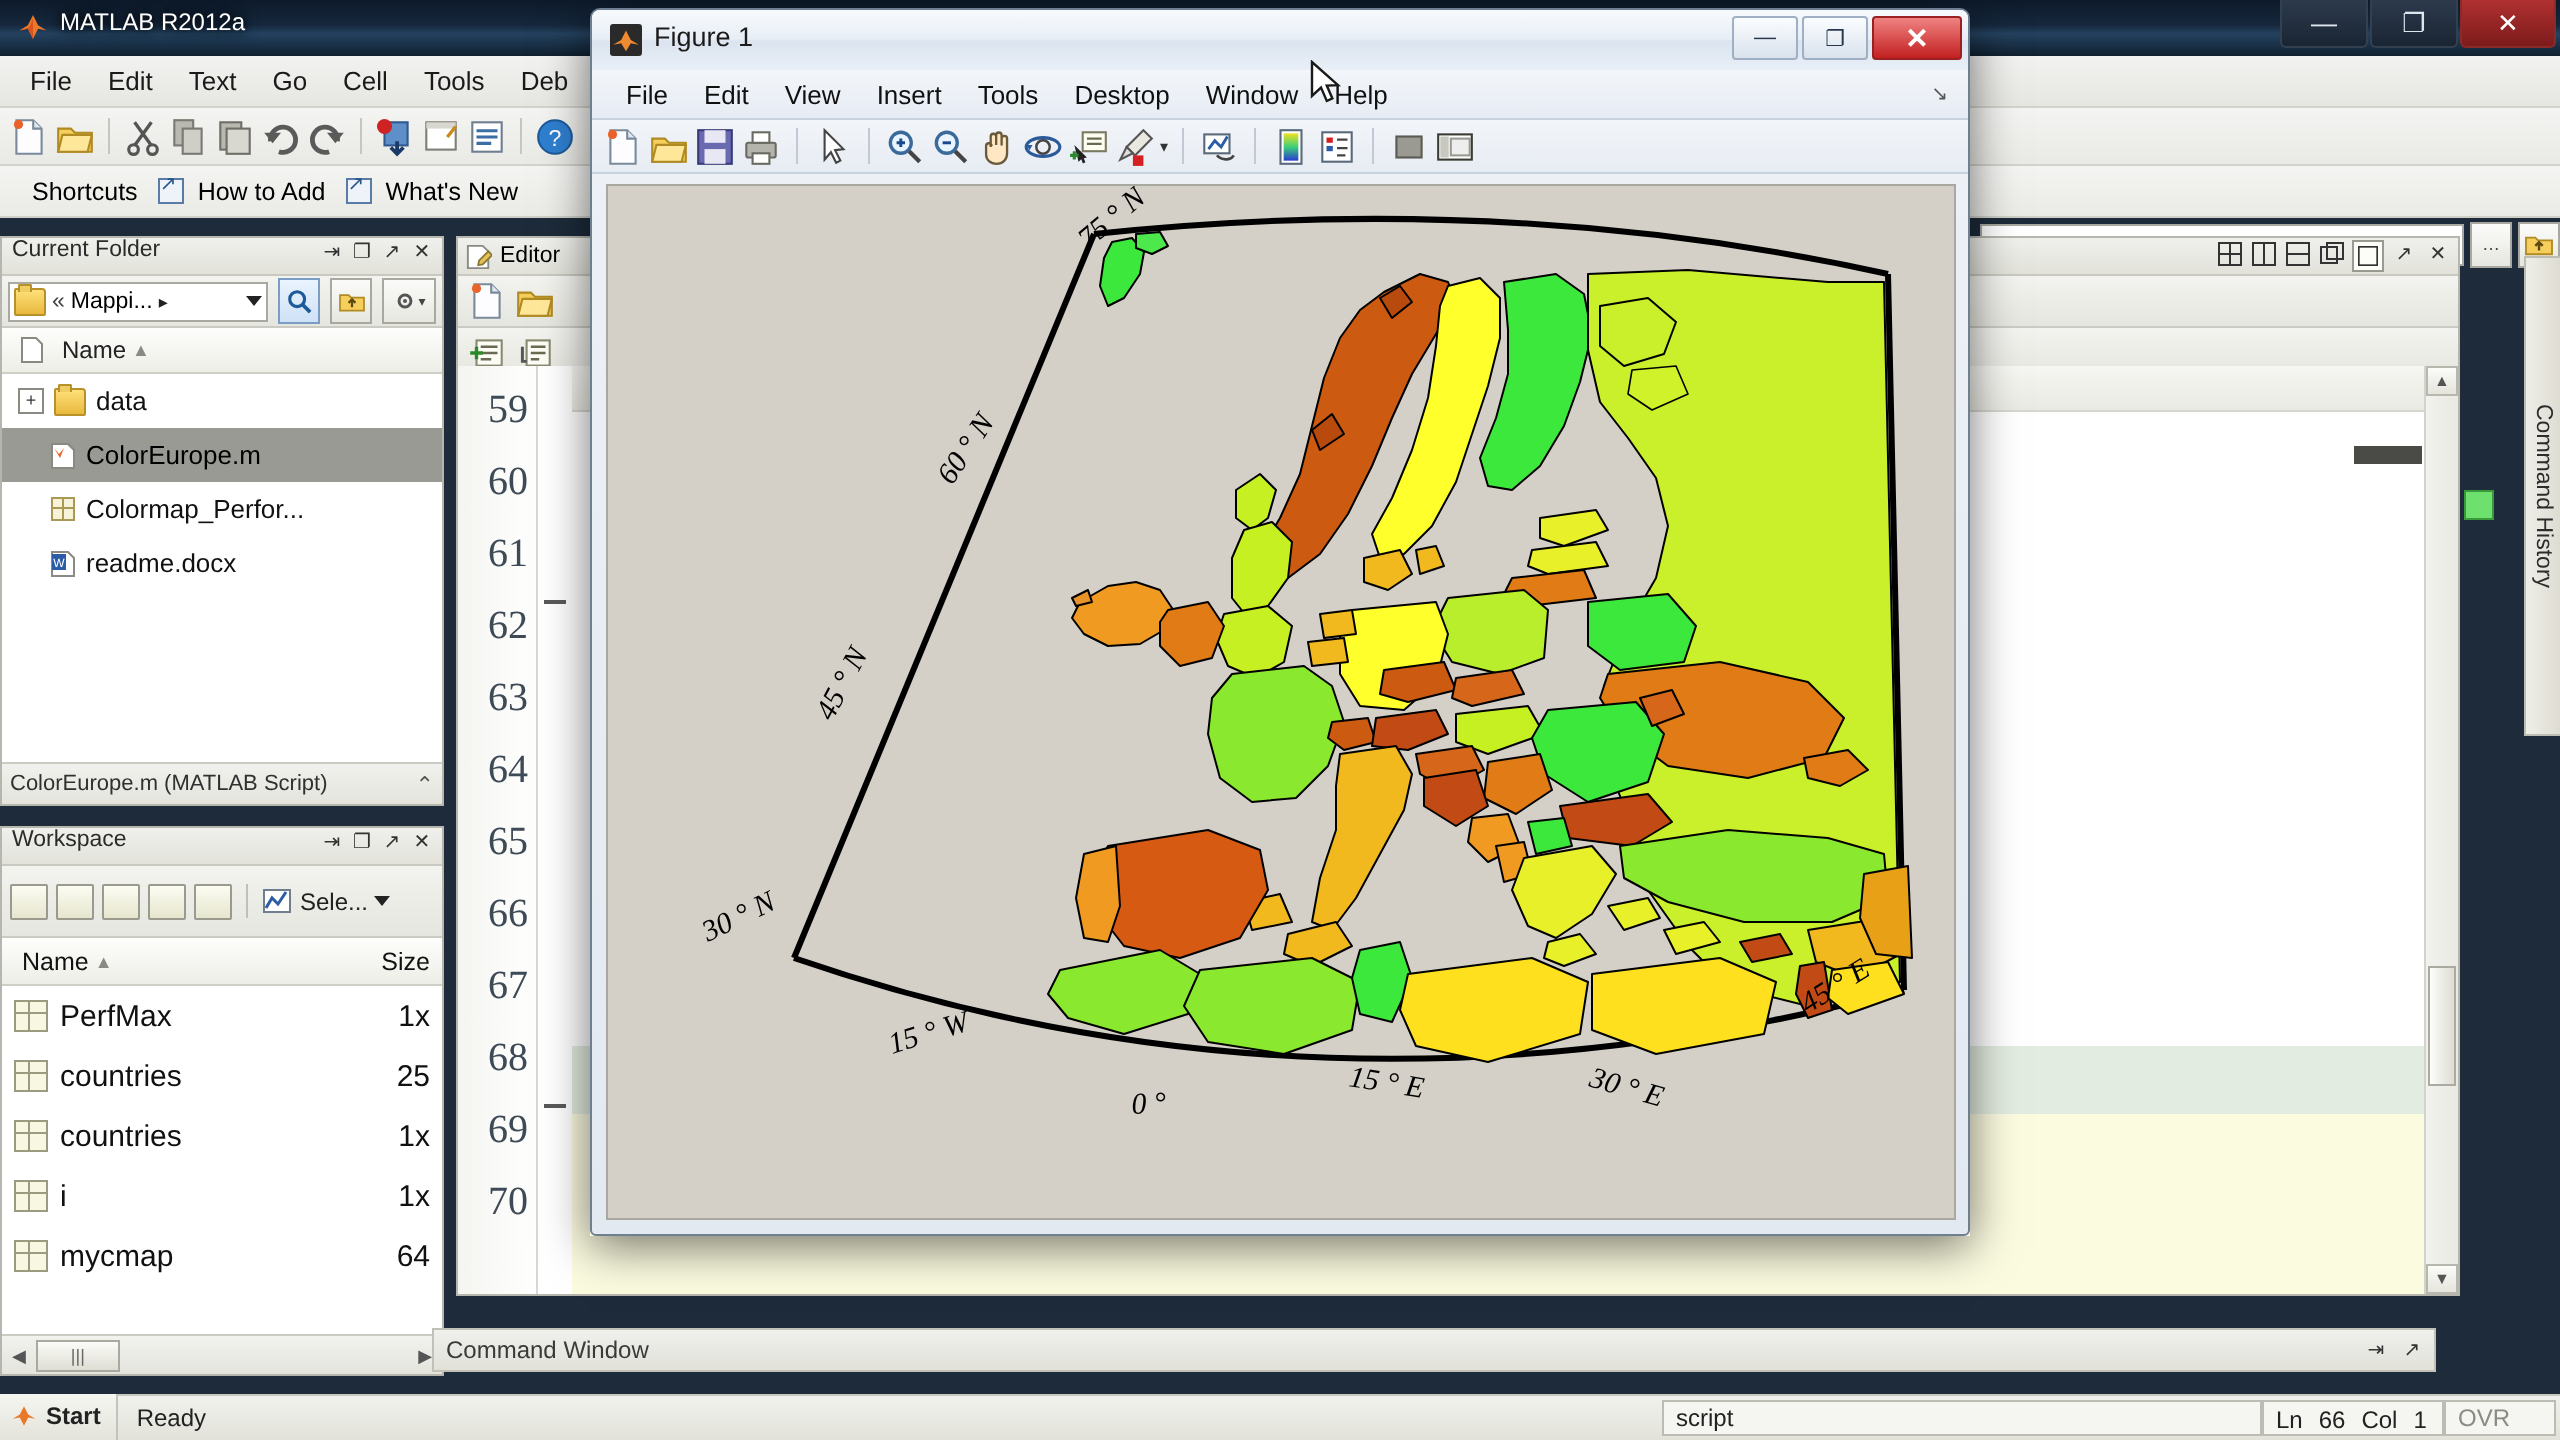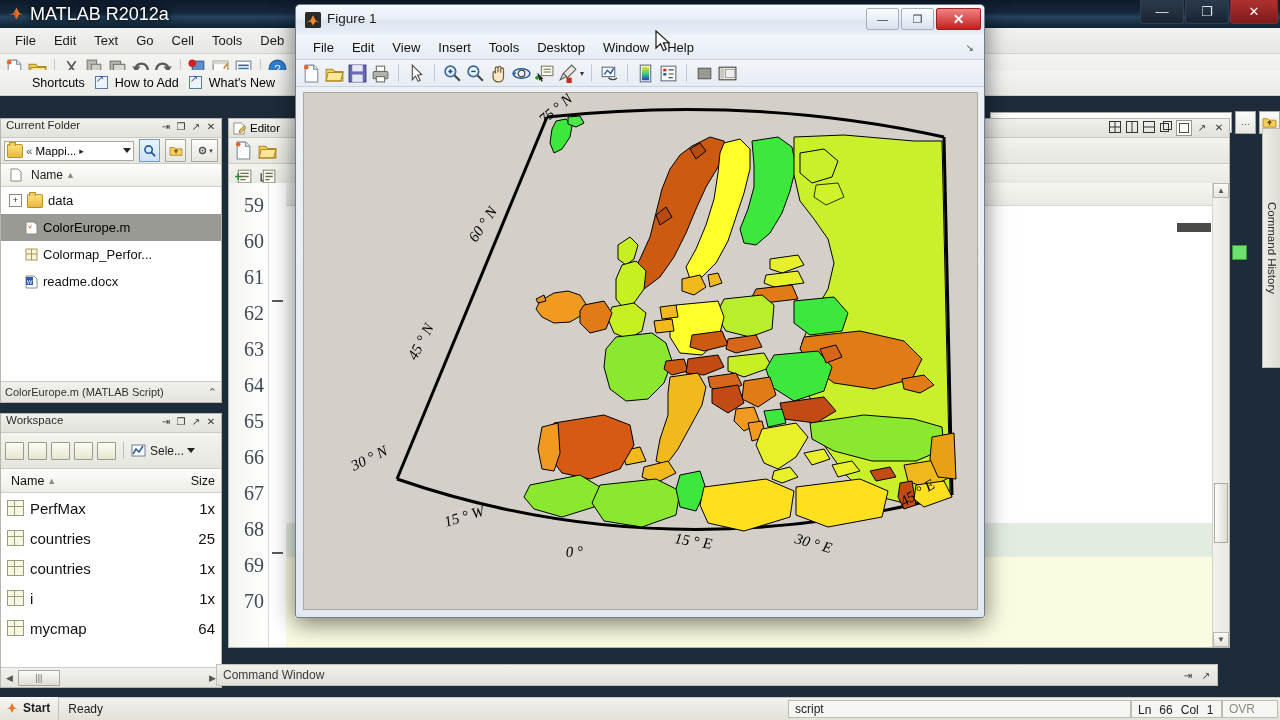--- a/index.html
+++ b/index.html
@@ -14,21 +14,21 @@
   }
   
   #matlab-window{position:absolute;left:0;top:0;width:1280px;height:720px;}
   .ml-titlebar{
     position:absolute;left:0;top:0;width:1280px;height:28px;
     background:linear-gradient(to bottom,#0d1a2a 0%,#16283d 45%,#24425f 60%,#102030 100%);
     border-bottom:1px solid #0a1420;
   }
   .ml-titlebar .tl-icon{position:absolute;left:8px;top:5px;width:17px;height:17px;}
   .ml-titlebar .tl-text{
-    position:absolute;left:30px;top:4px;color:#ffffff;font-size:18px;
+    position:absolute;left:30px;top:4px;color:#ffffff;font-size:12px;
     text-shadow:0 0 4px rgba(0,0,0,.9),0 0 8px rgba(0,0,0,.8);
   }
   .winbtns{position:absolute;right:2px;top:0;height:24px;display:flex;}
   .winbtn{
     width:42px;height:23px;margin-left:1px;
     background:linear-gradient(to bottom,#2c3a4c 0%,#1a2533 100%);
     border:1px solid #33404f;border-top:none;
     border-radius:0 0 3px 3px;
     color:#dfe6ee;display:flex;align-items:center;justify-content:center;
     font-size:13px;
@@ -47,24 +47,24 @@
   .ml-menubar .mi{padding:3px 9px;font-size:13px;color:#1a1a1a;cursor:default;}
   .ml-toolbar{
     position:absolute;left:0;top:54px;width:1280px;height:29px;
     background:linear-gradient(to bottom,#f4f4f2 0%,#e9e9e5 100%);
     border-bottom:1px solid #d3d3cc;
     display:flex;align-items:center;padding-left:4px;box-sizing:border-box;gap:2px;
   }
   .tb-ico{width:21px;height:21px;display:inline-block;position:relative;}
   .tb-sep{width:1px;height:18px;background:#c6c6bf;margin:0 4px;}
   .ml-shortcuts{
-    position:absolute;left:0;top:70px;width:1280px;height:26px;
+    position:absolute;left:0;top:83px;width:1280px;height:26px;
     background:linear-gradient(to bottom,#f4f4f2 0%,#eaeae6 100%);
     border-bottom:1px solid #cfcfc8;
-    display:flex;align-items:center;padding-left:32px;box-sizing:border-box;font-size:12.5px;gap:4px;
+    display:flex;align-items:center;padding-left:16px;box-sizing:border-box;font-size:12.5px;gap:4px;
   }
   .sc-arrow{
     display:inline-block;width:11px;height:11px;border:1px solid #5a7ba8;
     background:#eef3fa;position:relative;margin:0 3px 0 6px;
   }
   .sc-arrow::after{content:"↗";position:absolute;left:0px;top:-4px;font-size:10px;color:#27558d;}
   
   .ml-pathbar{
     position:absolute;right:0;top:56px;width:290px;height:24px;
     display:flex;align-items:center;
@@ -632,21 +632,21 @@
   </div>
 
   <div id="statusbar">
     <div class="start-btn">
       <svg width="14" height="14" viewBox="0 0 20 20">
           <path d="M2 12 L7 9 L10 3 L13 9 L18 12 L13 11 L10 17 L7 11 Z" fill="#e8792a"></path>
         </svg>
       <span>Start</span>
     </div>
     <span style="padding-left:9px;">Ready</span>
-    <span class="sb-cell" style="margin-left:auto;width:343px;">script</span>
+    <span class="sb-cell" style="margin-left:auto;width:300px;">script</span>
     <span class="sb-cell" style="width:91px;justify-content:flex-start;gap:8px;align-items:flex-end;">
       <span>Ln</span>
       <span>66</span>
       <span>Col</span>
       <span>1</span>
     </span>
     <span class="sb-cell" style="width:56px;color:#8b8b84;margin-right:2px;">OVR</span>
   </div>
 </div>
 

